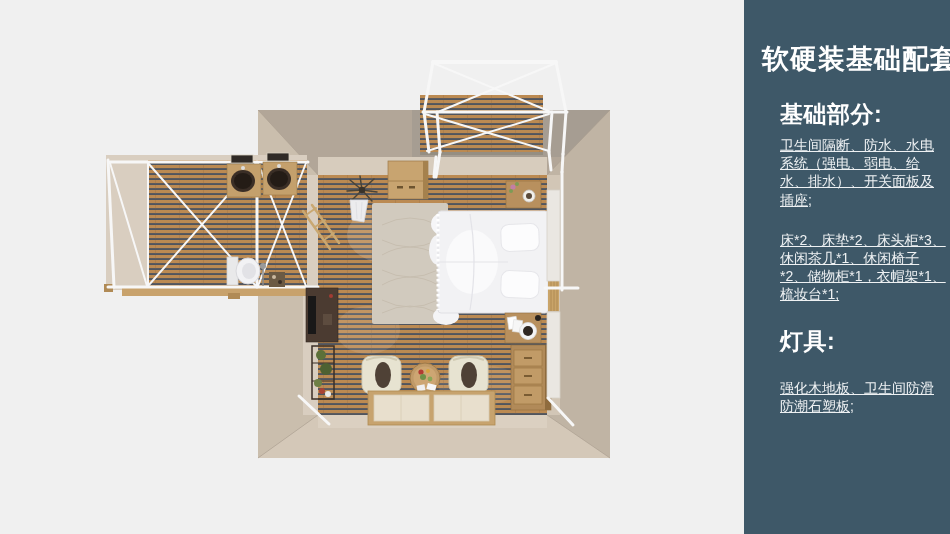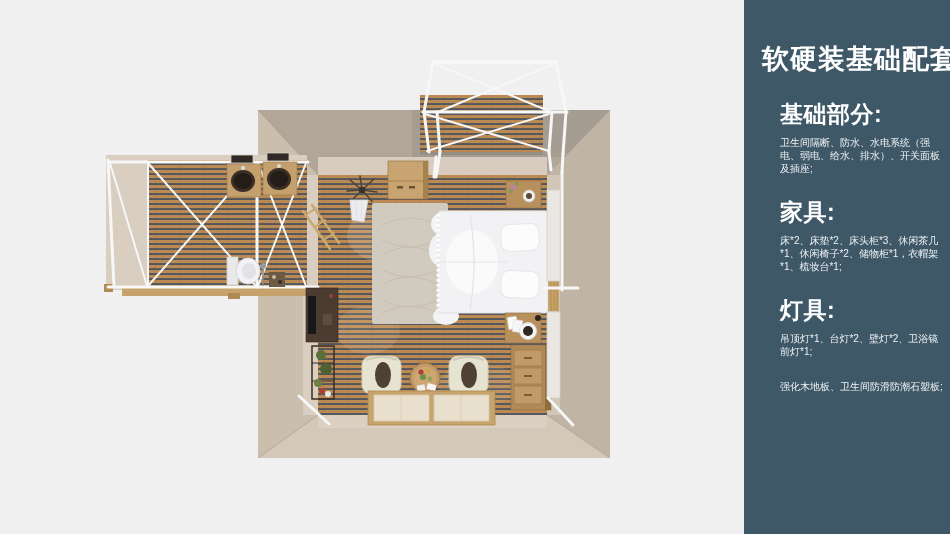--- a/index.html
+++ b/index.html
@@ -15,21 +15,21 @@
   }
   .info-panel h1{
     font-size:27px;line-height:1.15;font-weight:bold;color:#ffffff;
     margin:0 0 24px -18px;letter-spacing:1px;white-space:nowrap;
   }
   .info-panel h2{
     font-size:23px;font-weight:bold;color:#ffffff;margin:0 0 6px 0;
     letter-spacing:0.5px;
   }
   .info-panel p{
-    font-size:10px;line-height:1.3;color:#eef1f3;margin:0;
+    font-size:14px;line-height:1.3;color:#eef1f3;margin:0;text-decoration:underline;
   }
   .info-panel section{margin:0 0 22px 0;}
   svg{display:block;}
 </style>
 </head>
 <body>
 
 <div class="stage">
 
   <div class="floorplan-wrap">
@@ -296,27 +296,25 @@
 
   <aside class="info-panel">
     <h1>软硬装基础配套</h1>
 
     <section>
       <h2>基础部分:</h2>
       <p>卫生间隔断、防水、水电系统（强电、弱电、给水、排水）、开关面板及插座;</p>
     </section>
 
     <section>
-      <h2>家具:</h2>
       <p>床*2、床垫*2、床头柜*3、休闲茶几*1、休闲椅子*2、储物柜*1，衣帽架*1、梳妆台*1;</p>
     </section>
 
     <section>
       <h2>灯具:</h2>
-      <p>吊顶灯*1、台灯*2、壁灯*2、卫浴镜前灯*1;</p>
     </section>
 
 
     <section>
       <p>强化木地板、卫生间防滑防潮石塑板;</p>
     </section>
   </aside>
 
 </div>
 

